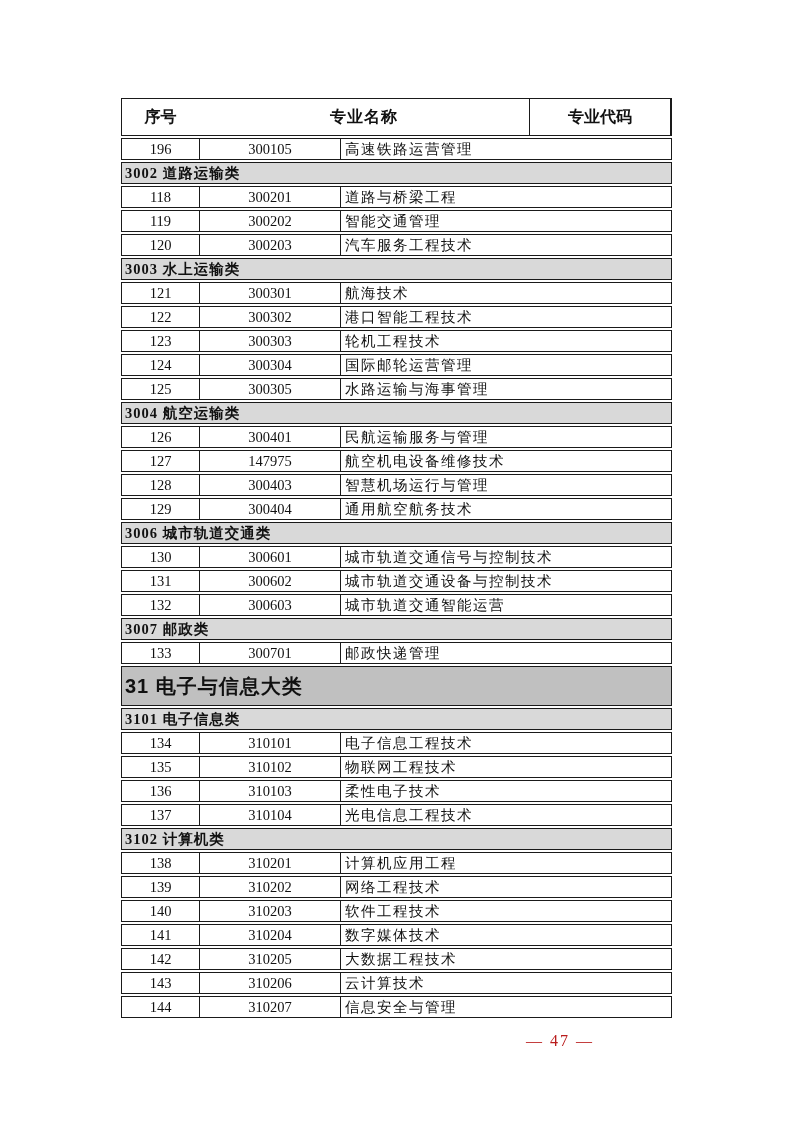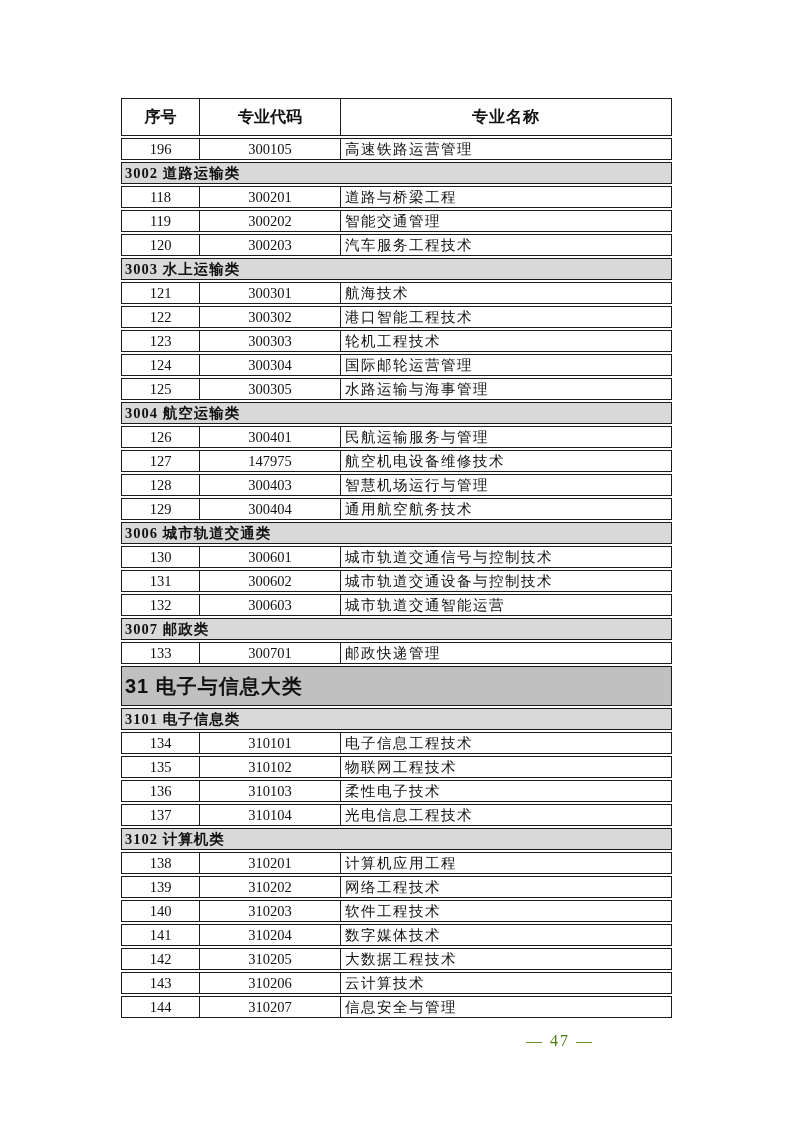--- a/index.html
+++ b/index.html
@@ -82,35 +82,35 @@
   .header-row .c3 {
     justify-content: center;
     padding-left: 0;
     letter-spacing: 1px;
   }
   .page-footer {
     position: absolute;
     top: 1032px;
     right: 121px;
     font-size: 16px;
-    color: #4d7c0f;
+    color: #b91c1c;
     letter-spacing: 2px;
     font-family: "Liberation Serif", "DejaVu Serif", serif;
   }
 </style>
 </head>
 <body>
 
 <div class="page">
 
   <div class="majors-table">
     <div class="t-row header-row">
       <div class="cell c1">序号</div>
+      <div class="cell c3">专业名称</div>
       <div class="cell c2">专业代码</div>
-      <div class="cell c3">专业名称</div>
     </div>
     <div>
         <div class="t-row data-row">
           <div class="cell c1">196</div>
           <div class="cell c2">300105</div>
           <div class="cell c3">高速铁路运营管理</div>
         </div>
         <div class="t-row section-row">3002 道路运输类</div>
         <div class="t-row data-row">
           <div class="cell c1">118</div>

